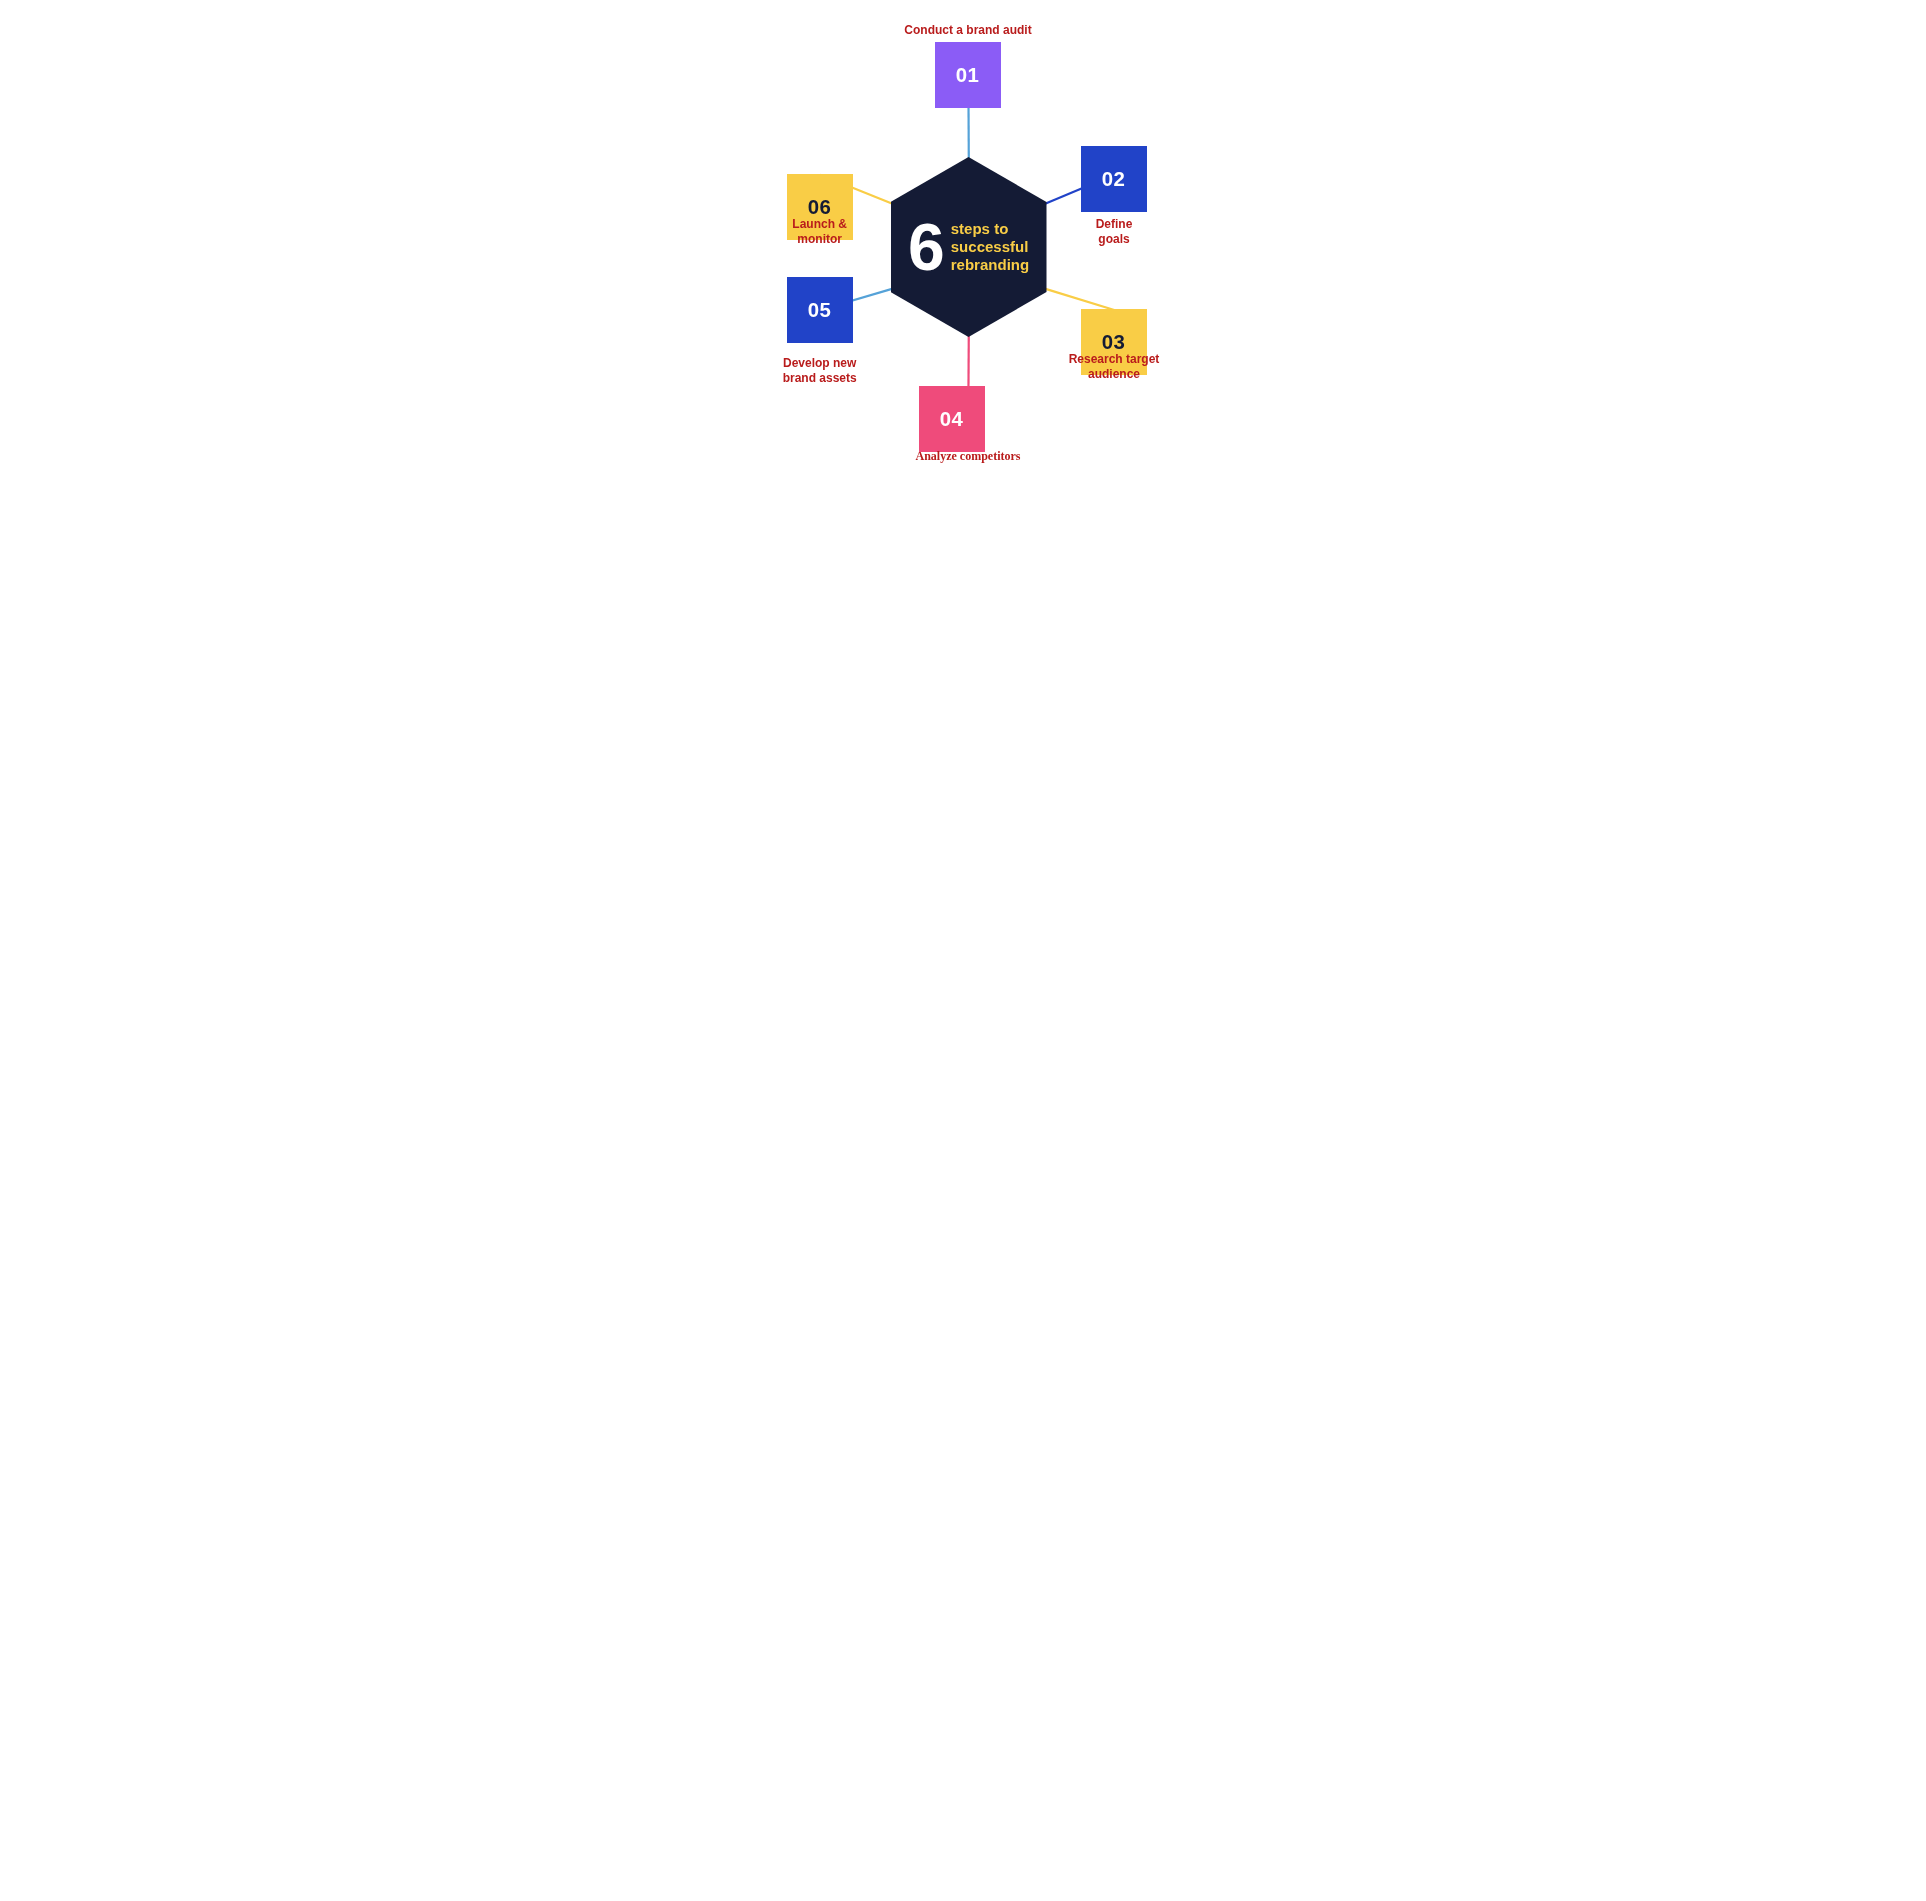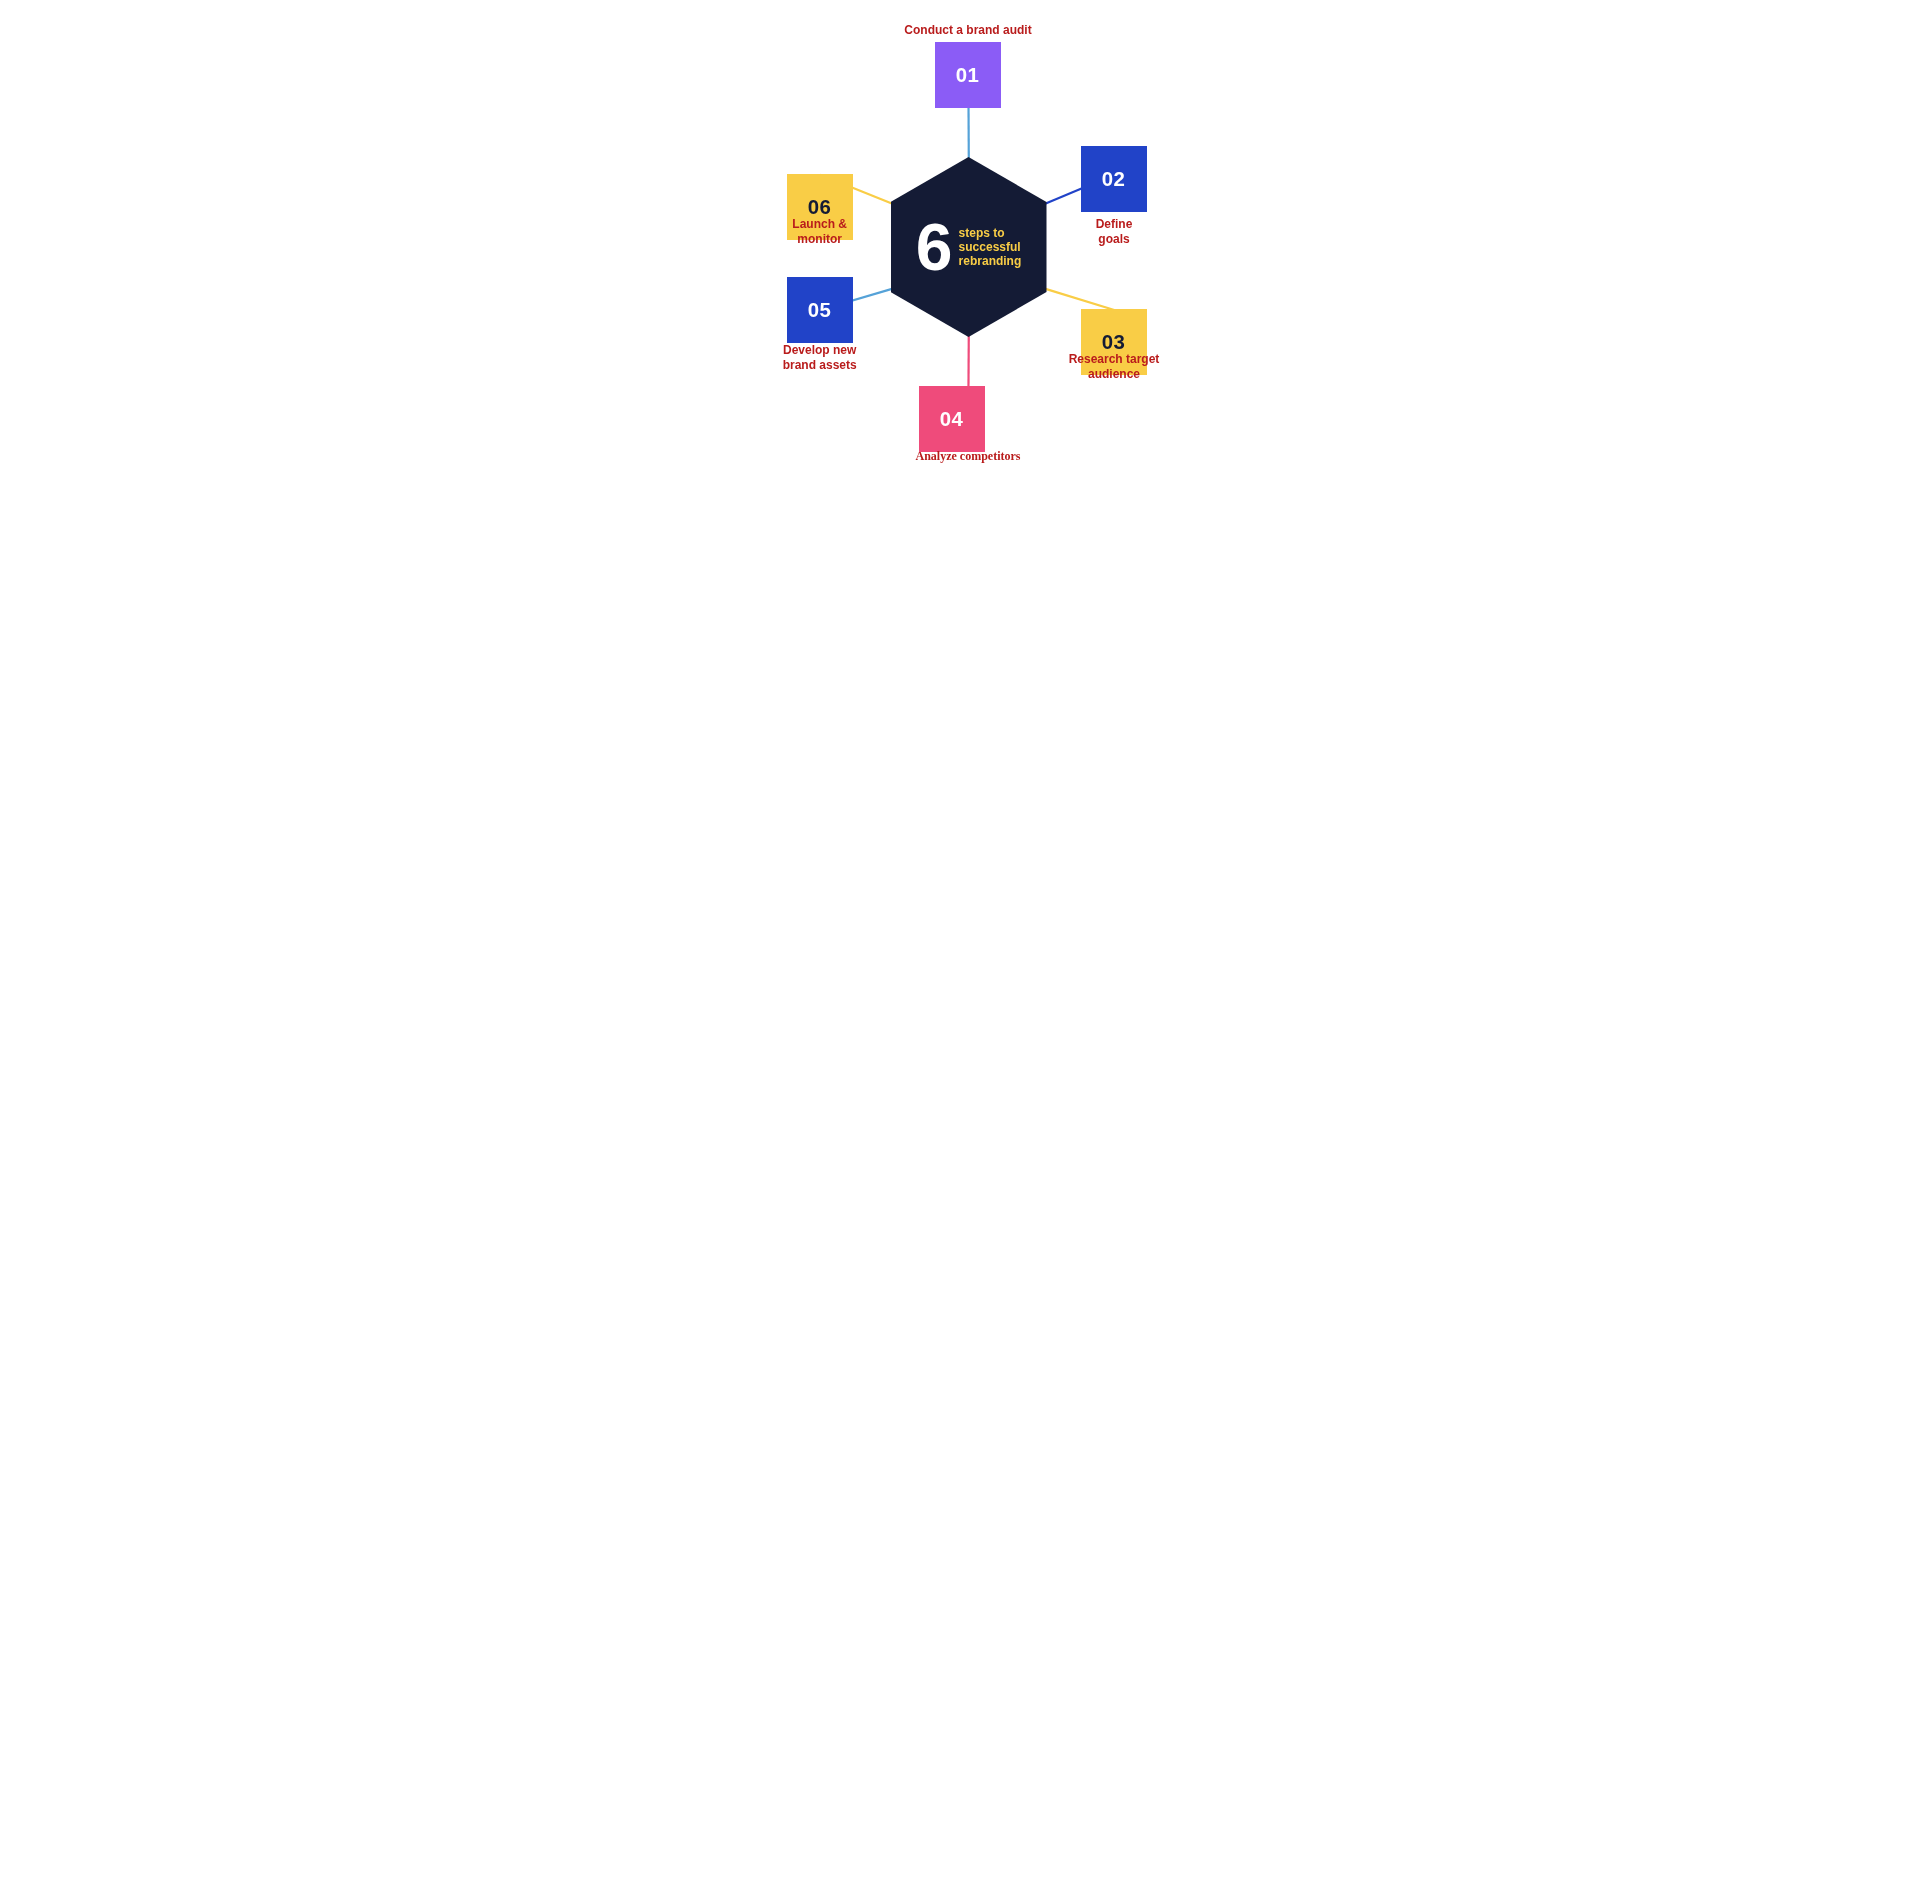--- a/index.html
+++ b/index.html
@@ -75,21 +75,21 @@
     gap: 6.2px;
   }
   .big-number {
     color: #ffffff;
     font-size: 66px;
     font-weight: 700;
     line-height: 1;
   }
   .hex-caption {
     color: #F9CD46;
-    font-size: 12px;
+    font-size: 15px;
     font-weight: 700;
     line-height: 1.18;
     text-align: left;
   }
   .hex-caption span { display: block; }
 </style>
 </head>
 <body>
 
 <div class="canvas">
@@ -142,21 +142,21 @@
     <span class="step-num num-white">04</span>
   </div>
   <div class="step-label" style="left:166px; top:449px;font-family:Liberation Serif, serif;">
     <span>Analyze competitors</span>
     <span></span>
   </div>
 
   <div class="step-box box-blue" style="left:64px; top:277px;">
     <span class="step-num num-white">05</span>
   </div>
-  <div class="step-label" style="left:17.7px; top:343px;">
+  <div class="step-label" style="left:17.7px; top:356px;">
     <span>Develop new</span>
     <span>brand assets</span>
   </div>
 
   <div class="step-box box-yellow" style="left:64px; top:142px;">
     <span class="step-num num-navy">06</span>
   </div>
   <div class="step-label" style="left:17.7px; top:217px;">
     <span>Launch &amp;</span>
     <span>monitor</span>

